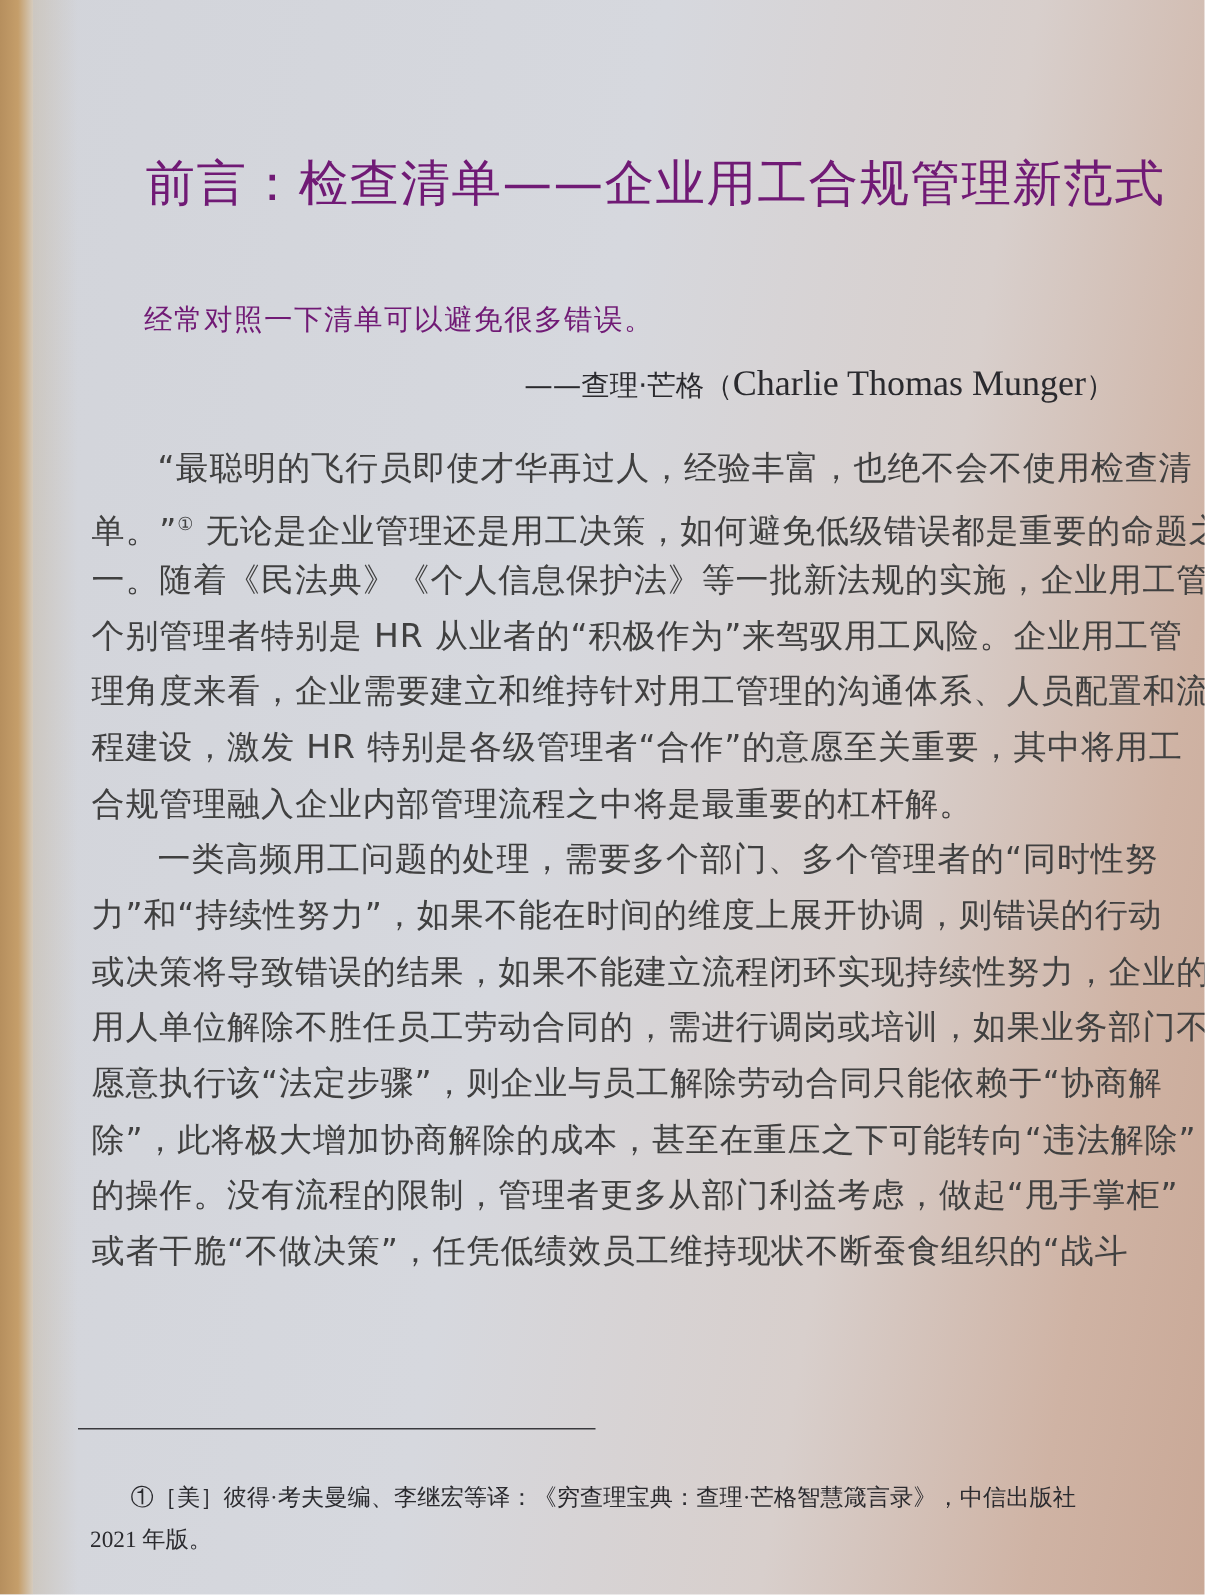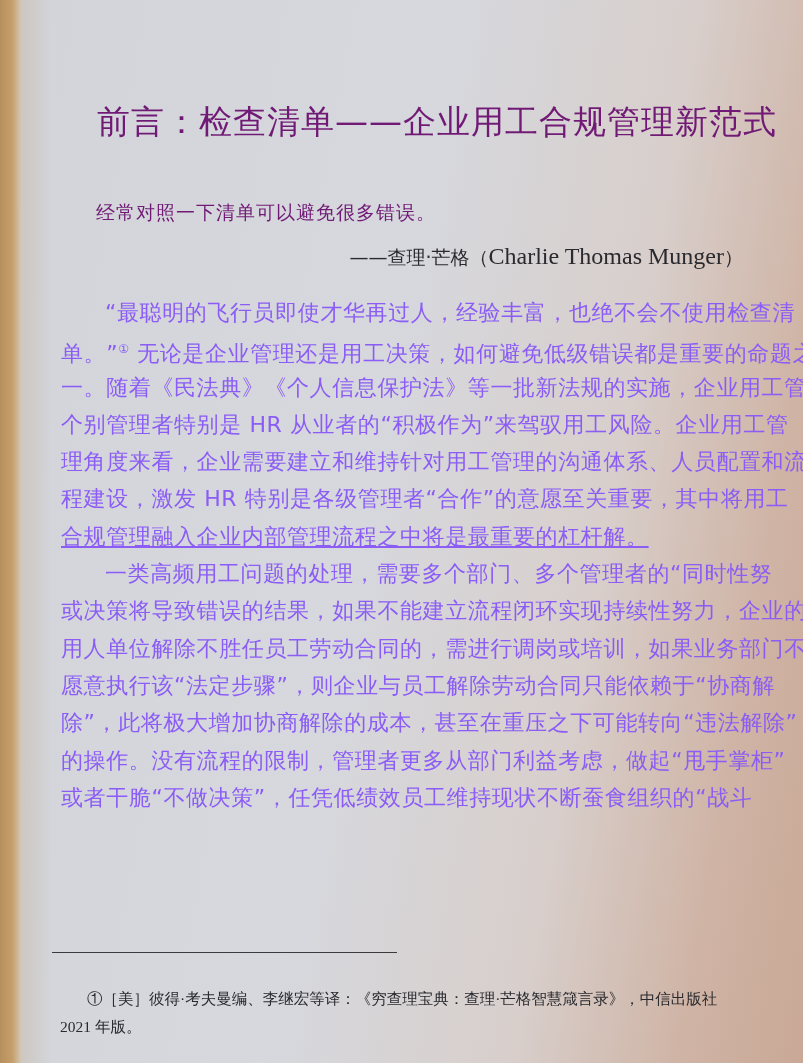--- a/index.html
+++ b/index.html
@@ -29,26 +29,26 @@
     white-space: nowrap; font-family: "DejaVu Sans", sans-serif; color: #701a75;
   }
   .attribution {
     position: absolute; right: 60px; top: 243px; font-size: 19px; white-space: nowrap;
     font-family: "DejaVu Sans", sans-serif; color: #2a2a2e;
   }
   .attribution .en { font-family: "Liberation Serif", serif; font-size: 24px; }
   .body-text {
     position: absolute; left: 61px; top: 294px; width: 682px;
     font-size: 22px; line-height: 37.3px; letter-spacing: 0.6px;
-    font-family: "DejaVu Sans", sans-serif; color: #8b5cf6;
+    font-family: "DejaVu Sans", sans-serif; color: #404040;
     text-align: justify;
   }
   .body-text .line { display: block; white-space: nowrap; text-align-last: justify; height: 37.3px; }
   .body-text .indent { padding-left: 44px; }
-  .body-text .last { text-align-last: left; text-decoration: underline; }
+  .body-text .last { text-align-last: left; }
   .fnref { font-size: 12px; vertical-align: super; }
   .rule {
     position: absolute; left: 52px; top: 952px; width: 345px; height: 0;
     border-top: 1.5px solid #3a3a3e;
   }
   .footnote {
     position: absolute; left: 60px; top: 985px; width: 690px;
     font-size: 15.5px; line-height: 28px; color: #2a2a2e;
     font-family: Liberation Serif, serif;
   }
@@ -72,20 +72,21 @@
   <div class="body-text">
     <span class="line indent">“最聪明的飞行员即使才华再过人，经验丰富，也绝不会不使用检查清</span>
     <span class="line"><span>单。”</span><span class="fnref">①</span> <span>无论是企业管理还是用工决策，如何避免低级错误都是重要的命题之</span></span>
     <span class="line">一。随着《民法典》《个人信息保护法》等一批新法规的实施，企业用工管</span>
     <span class="line">个别管理者特别是 HR 从业者的“积极作为”来驾驭用工风险。企业用工管</span>
     <span class="line">理角度来看，企业需要建立和维持针对用工管理的沟通体系、人员配置和流</span>
     <span class="line">程建设，激发 HR 特别是各级管理者“合作”的意愿至关重要，其中将用工</span>
     <span class="line last">合规管理融入企业内部管理流程之中将是最重要的杠杆解。</span>
 
     <span class="line indent">一类高频用工问题的处理，需要多个部门、多个管理者的“同时性努</span>
+    <span class="line">力”和“持续性努力”，如果不能在时间的维度上展开协调，则错误的行动</span>
     <span class="line">或决策将导致错误的结果，如果不能建立流程闭环实现持续性努力，企业的</span>
     <span class="line">用人单位解除不胜任员工劳动合同的，需进行调岗或培训，如果业务部门不</span>
     <span class="line">愿意执行该“法定步骤”，则企业与员工解除劳动合同只能依赖于“协商解</span>
     <span class="line">除”，此将极大增加协商解除的成本，甚至在重压之下可能转向“违法解除”</span>
     <span class="line">的操作。没有流程的限制，管理者更多从部门利益考虑，做起“甩手掌柜”</span>
     <span class="line">或者干脆“不做决策”，任凭低绩效员工维持现状不断蚕食组织的“战斗</span>
   </div>
 
   <div class="rule"></div>
 

